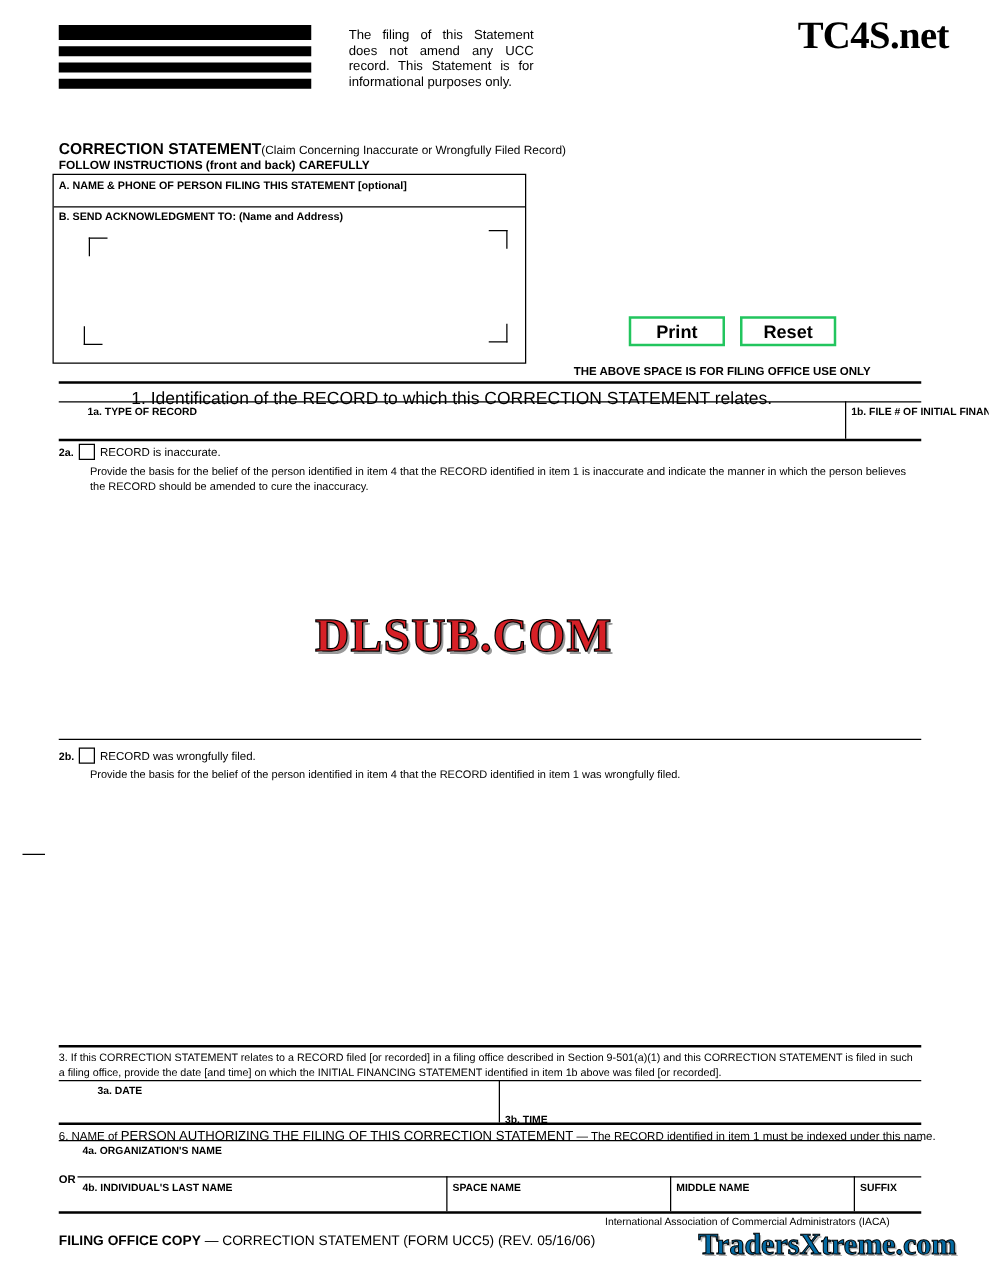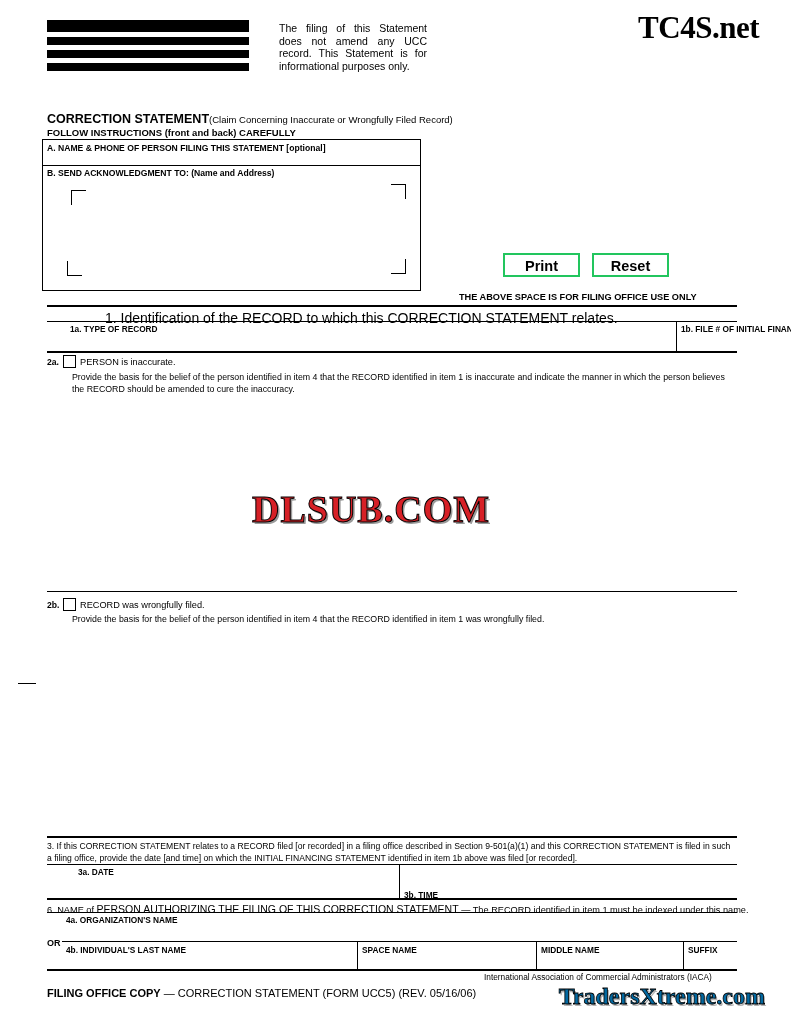--- a/index.html
+++ b/index.html
@@ -401,21 +401,21 @@
   <div class="rule r-thick" style="left:47px; top:305px; width:690px;"></div>
   <div class="sec1-label">1.  Identification of the RECORD to which this CORRECTION STATEMENT relates.</div>
   <div class="rule r-thin" style="left:47px; top:321px; width:690px;"></div>
   <div class="label-1a">1a. TYPE OF RECORD</div>
   <div class="label-1b">1b. FILE # OF INITIAL FINANCING STATEMENT</div>
   <div class="vline" style="left:676px; top:321px; height:30px;"></div>
   <div class="rule r-thick" style="left:47px; top:351px; width:690px;"></div>
 
   <div class="lbl-2a">2a.</div>
   <div class="chk chk-2a"></div>
-  <div class="txt-2a-title">PERSON is inaccurate.</div>
+  <div class="txt-2a-title">RECORD is inaccurate.</div>
   <div class="txt-2a-body">Provide the basis for the belief of the person identified in item 4 that the RECORD identified in item 1 is inaccurate and indicate the manner in which the person believes the RECORD should be amended to cure the inaccuracy.</div>
 
   <div class="watermark">DLSUB.COM</div>
 
   <div class="rule r-thin" style="left:47px; top:591px; width:690px;"></div>
   <div class="lbl-2a" style="top:600px;">2b.</div>
   <div class="chk chk-2b"></div>
   <div class="txt-2b-title">RECORD was wrongfully filed.</div>
   <div class="txt-2b-body">Provide the basis for the belief of the person identified in item 4 that the RECORD identified in item 1 was wrongfully filed.</div>
 

